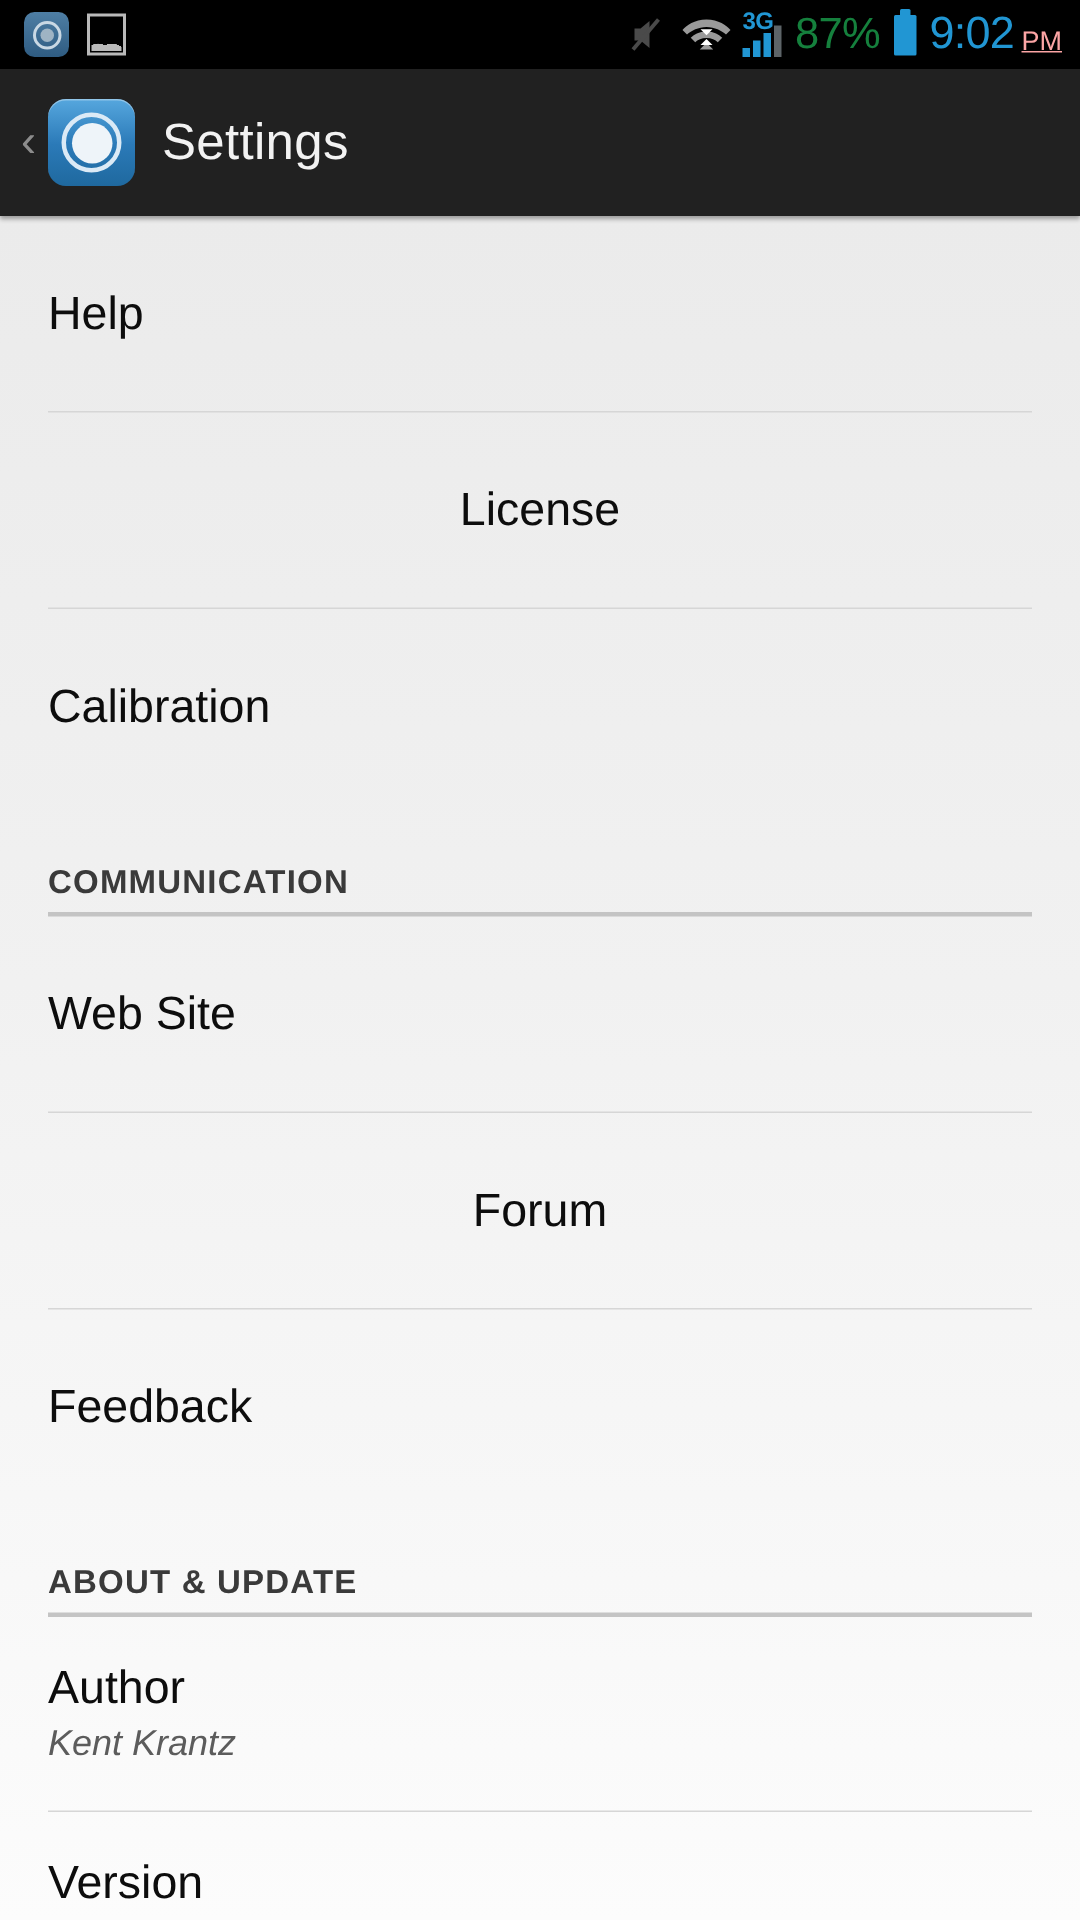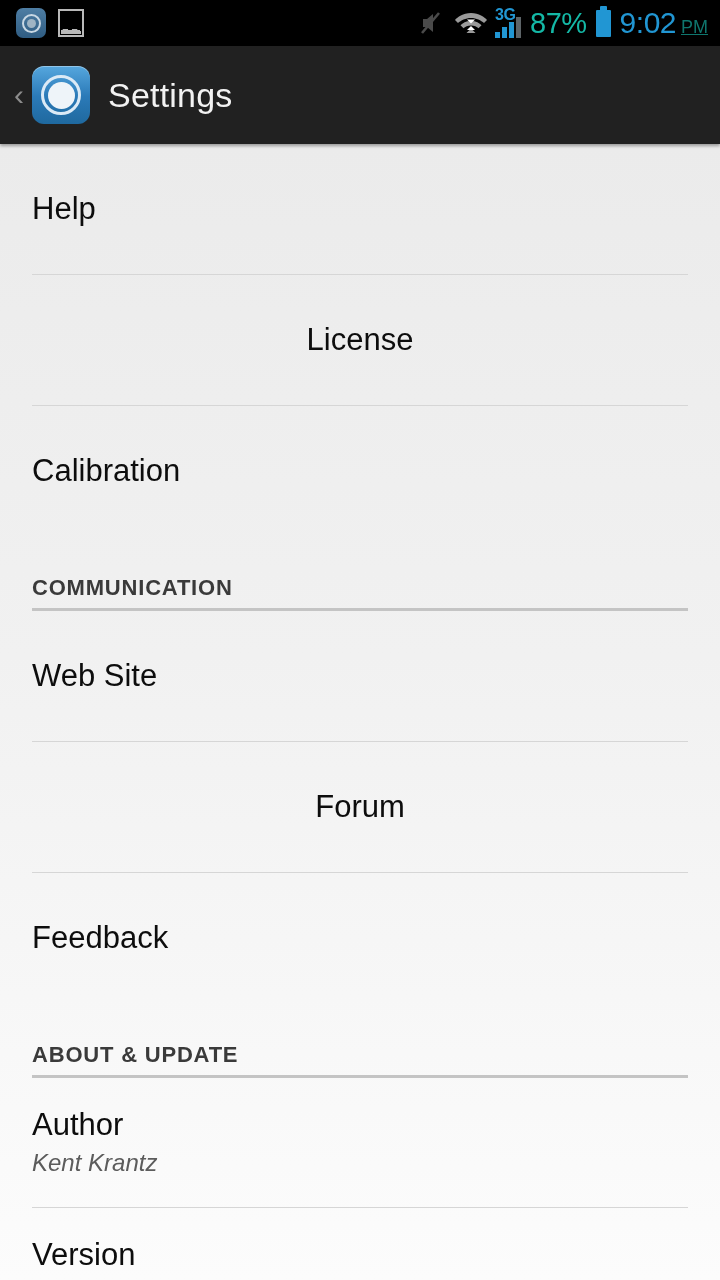--- a/index.html
+++ b/index.html
@@ -121,21 +121,21 @@
     display: block;
     width: 5px;
     background: #2196d3;
   }
   .signal-bars i.b1 { height: 6px; }
   .signal-bars i.b2 { height: 11px; }
   .signal-bars i.b3 { height: 16px; }
   .signal-bars i.b4 { height: 21px; background: #5d6468; }
   .battery-pct {
     font-size: 29px;
-    color: #14b8a6;
+    color: #15803d;
     font-weight: normal;
     letter-spacing: -0.5px;
     line-height: 1;
   }
   .battery-icon {
     position: relative;
     width: 15px;
     height: 27px;
     background: #2196d3;
     border-radius: 1px;
@@ -151,21 +151,21 @@
     border-radius: 1px 1px 0 0;
   }
   .clock-time {
     font-size: 30px;
     color: #2196d3;
     line-height: 1;
     letter-spacing: -0.5px;
   }
   .clock-ampm {
     font-size: 18px;
-    color: #0f766e;
+    color: #fca5a5;
     line-height: 1;
     margin-left: -4px;
     align-self: flex-end;
     padding-bottom: 2px;
     text-decoration: underline;
   }
 
   
   #action-bar {
     position: relative;

